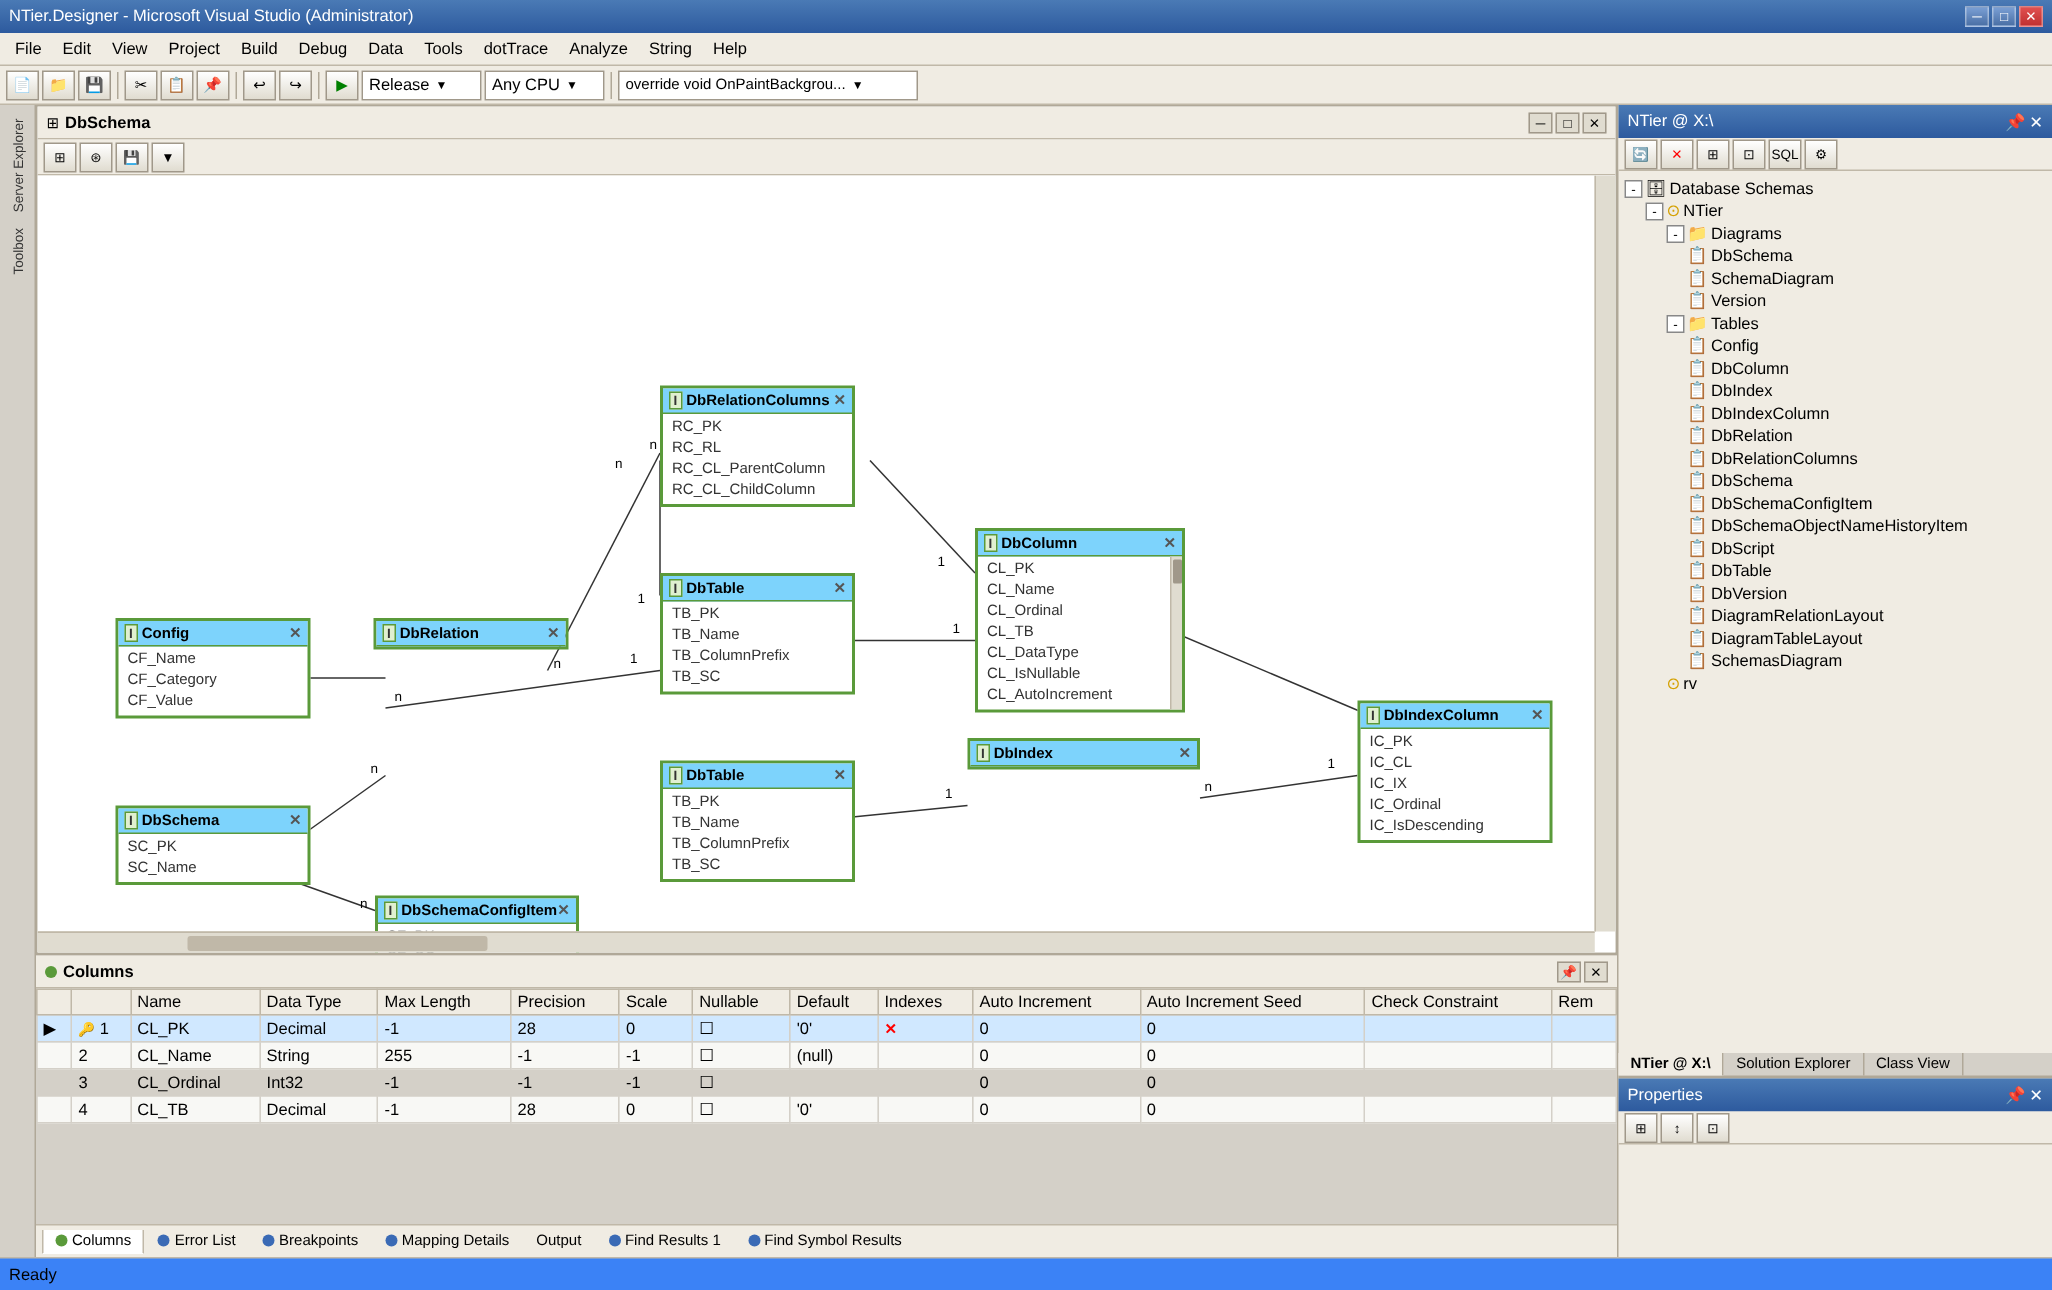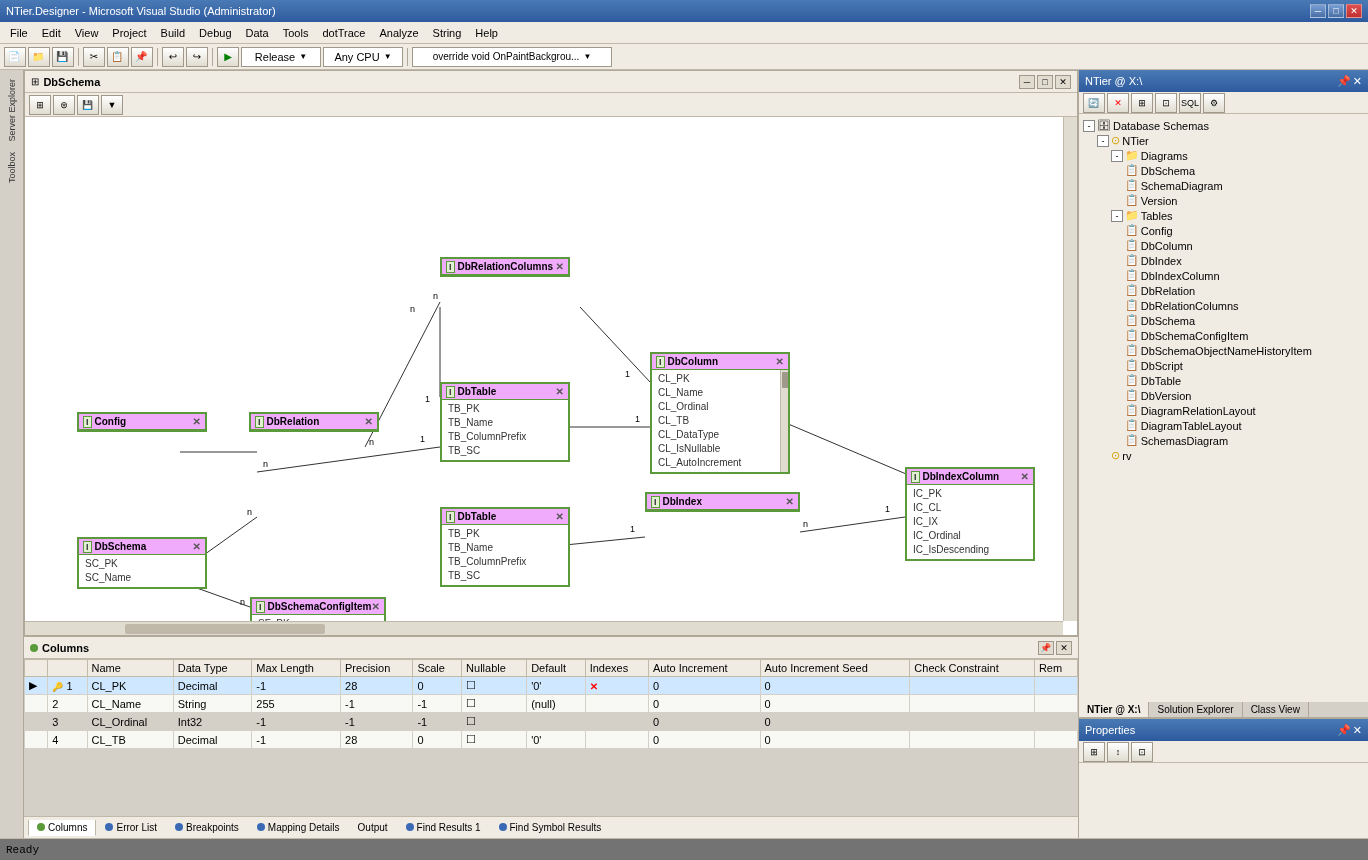--- a/index.html
+++ b/index.html
@@ -38,21 +38,21 @@
       background: #f0ece3;
       border-bottom: 1px solid #c0b8a8;
       height: 26px;
       display: flex;
       align-items: center;
       padding: 0 4px;
       gap: 2px;
     }
     .tb-btn { width: 22px; height: 20px; background: linear-gradient(to bottom, #fff, #e0dcd0); border: 1px solid #a0988a; display: flex; align-items: center; justify-content: center; cursor: pointer; font-size: 10px; }
     .tb-sep { width: 1px; height: 18px; background: #b0a898; margin: 0 2px; }
-    .tb-dropdown { height: 20px; background: #fff; border: 1px solid #a0988a; padding: 0 4px; font-size: 11px; display: flex; align-items: center; gap: 4px; cursor: pointer; min-width: 80px; justify-content: center; }
+    .tb-dropdown { height: 20px; background: #fff; border: 1px solid #a0988a; padding: 0 4px; font-size: 11px; display: flex; align-items: center; gap: 4px; cursor: pointer; min-width: 80px; }
     .tb-dropdown-arrow { font-size: 8px; }
 
     
     .main-layout {
       display: flex;
       height: calc(860px - 22px - 22px - 26px - 22px); 
       overflow: hidden;
     }
 
     
@@ -127,21 +127,21 @@
     }
 
     
     .db-table-card {
       position: absolute;
       border: 2px solid #5a9a3a;
       background: white;
       min-width: 130px;
     }
     .db-table-header {
-      background: #f0abfc;
+      background: #7dd3fc;
       border-bottom: 1px solid #5a9a3a;
       padding: 2px 4px;
       display: flex;
       align-items: center;
       justify-content: space-between;
       font-size: 10px;
       font-weight: bold;
     }
     .db-table-icon { color: #333; font-size: 9px; margin-right: 3px; background: #e0f0d0; border: 1px solid #5a9a3a; padding: 0 2px; }
     .db-table-close { font-size: 10px; cursor: pointer; color: #555; }
@@ -247,28 +247,27 @@
       height: 22px;
       display: flex;
       align-items: center;
       padding: 0 4px;
       gap: 2px;
     }
     .props-content { padding: 4px; font-size: 11px; color: #555; }
 
     
     .status-bar {
-      background: #737373;
+      background: #3b82f6;
       border-top: 1px solid #c0b8a8;
       height: 22px;
       display: flex;
       align-items: center;
       padding: 0 6px;
       font-size: 11px;
-      font-family: Liberation Mono, monospace;
     }
 
     
     .connections-svg {
       position: absolute;
       top: 0;
       left: 0;
       width: 100%;
       height: 100%;
       pointer-events: none;
@@ -437,33 +436,44 @@
           <line x1="340" y1="330" x2="415" y2="185" stroke="#333" stroke-width="1"></line>
           <text x="408" y="182" font-size="9">n</text>
           <text x="344" y="328" font-size="9">n</text>
         </svg>
 
         <div class="db-table-card" style="left:52px;top:295px">
           <div class="db-table-header">
             <span><span class="db-table-icon">I</span><span>Config</span></span>
             <span class="db-table-close">✕</span>
           </div>
+          <div class="db-table-body">
+            <div class="field">CF_Name</div>
+            <div class="field">CF_Category</div>
+            <div class="field">CF_Value</div>
+          </div>
         </div>
 
         <div class="db-table-card" style="left:224px;top:295px">
           <div class="db-table-header">
             <span><span class="db-table-icon">I</span><span>DbRelation</span></span>
             <span class="db-table-close">✕</span>
           </div>
         </div>
 
         <div class="db-table-card" style="left:415px;top:140px">
           <div class="db-table-header">
             <span><span class="db-table-icon">I</span><span>DbRelationColumns</span></span>
             <span class="db-table-close">✕</span>
+          </div>
+          <div class="db-table-body">
+            <div class="field">RC_PK</div>
+            <div class="field">RC_RL</div>
+            <div class="field">RC_CL_ParentColumn</div>
+            <div class="field">RC_CL_ChildColumn</div>
           </div>
         </div>
 
         <div class="db-table-card" style="left:415px;top:265px">
           <div class="db-table-header">
             <span><span class="db-table-icon">I</span><span>DbTable</span></span>
             <span class="db-table-close">✕</span>
           </div>
           <div class="db-table-body">
             <div class="field">TB_PK</div>

